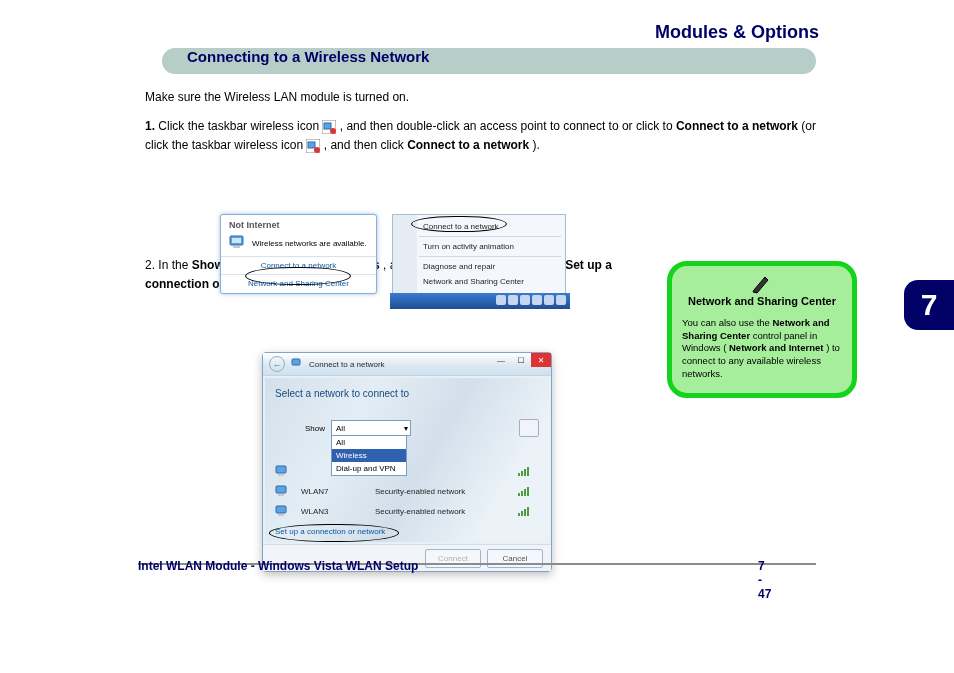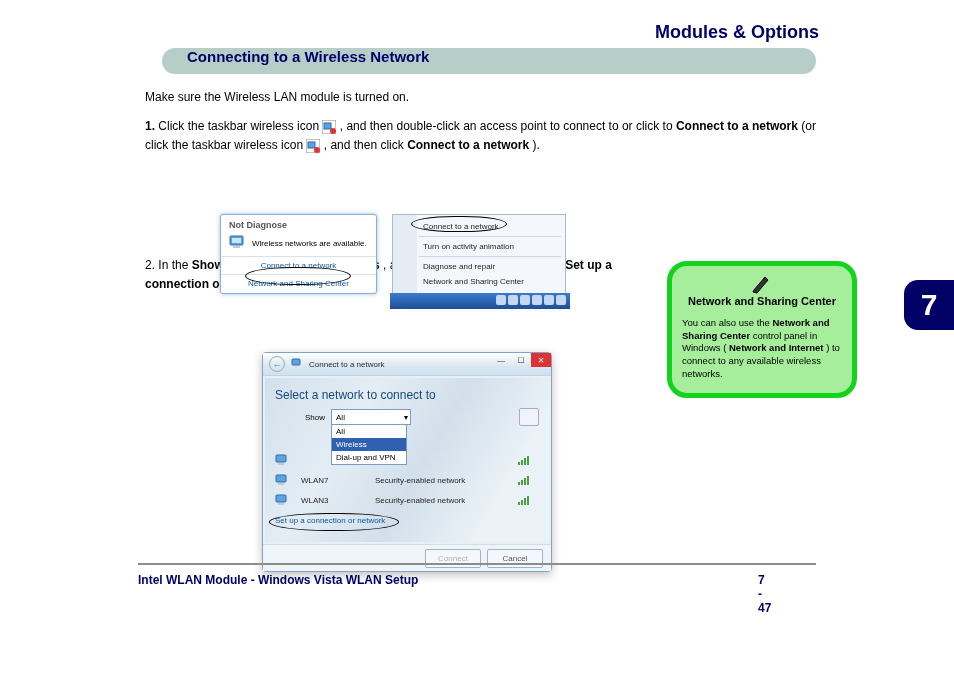--- a/index.html
+++ b/index.html
@@ -119,21 +119,21 @@
   .win-btns { position:absolute; top:0; right:0; display:flex;}
   .win-btns span{width:20px; height:14px; font-size:8px; display:flex; align-items:center; justify-content:center;}
   .win-btns .wb-close{background:#d33; color:#fff;}
   .dialog-body { padding: 6px 10px 2px 10px; background:#fff; margin:2px; position:relative; min-height:156px;}
   .dlg-bg {
     position:absolute; inset:0;
     background: linear-gradient(120deg,#a7c2d8 0%, #c8dbea 30%, #a5bfd6 55%, #d6e5f0 80%);
     opacity:.5;
   }
   .dlg-content{position:relative;}
-  .dlg-head{font-size:12px; color:#184a7c; margin:4px 0 6px 0;}
+  .dlg-head{font-size:10px; color:#184a7c; margin:4px 0 20px 0;}
   .show-row{display:flex; align-items:center; margin:4px 0 4px 30px; gap:6px;}
   .dropdown{
     width:74px; height:14px; background:#fff; border:1px solid #7a9cc0; position:relative;
     display:flex; align-items:center; padding-left:4px; font-size:8px;
   }
   .dropdown .dd-open{
     position:absolute; left:-1px; top:14px; width:74px; background:#fff; border:1px solid #7a9cc0;
   }
   .dd-open div{padding:2px 4px;}
   .dd-open .dd-sel{background:#3060b0; color:#fff;}
@@ -183,21 +183,21 @@
     border-top-left-radius: 14px;
     border-bottom-left-radius: 14px;
     color: #fff;
     font-weight: bold;
     font-size: 30px;
     display: flex;
     align-items: center;
     justify-content: center;
   }
   .footer-line { position:absolute; bottom:108px; left:138px; right:138px; height:2px; background:#8c8c8c;}
-  .footer-text { position:absolute; bottom:86px; left:138px; font-size:12px; font-weight:bold; color:#000066;}
+  .footer-text { position:absolute; bottom:100px; left:138px; font-size:12px; font-weight:bold; color:#000066;}
   .back-arrow{width:14px; height:14px; border:1px solid #9ab;border-radius:50%; display:flex;align-items:center;justify-content:center;color:#4a7bb5;font-size:9px;}
   .ctx-menu-box{position:relative;}
   .circle-overlay{
     position:absolute;
     border:1.5px solid #000;
     border-radius:50%/55%;
   }
   .net-svg-comp{display:inline-block;}
 </style>
 </head>
@@ -234,21 +234,21 @@
     </span>
     <span>, and then click </span>
     <b>Connect to a network</b>
     <span>).</span>
   </div>
 </div>
 
 <div class="figures-row1">
 
   <div class="popup-nc" style="position:relative;">
-    <div class="nc-title">Not Diagnose</div>
+    <div class="nc-title">Not Internet</div>
     <div class="nc-row">
       <span>
         <svg width="18" height="16">
             <rect x="1" y="2" width="13" height="9" rx="1" fill="#5aa4e4" stroke="#2f6aa8"></rect>
             <rect x="3" y="4" width="9" height="5" fill="#cfe3f5"></rect>
             <rect x="4" y="12" width="7" height="2" fill="#c8c8c8"></rect>
           </svg>
       </span>
       <span>Wireless networks are available.</span>
     </div>

